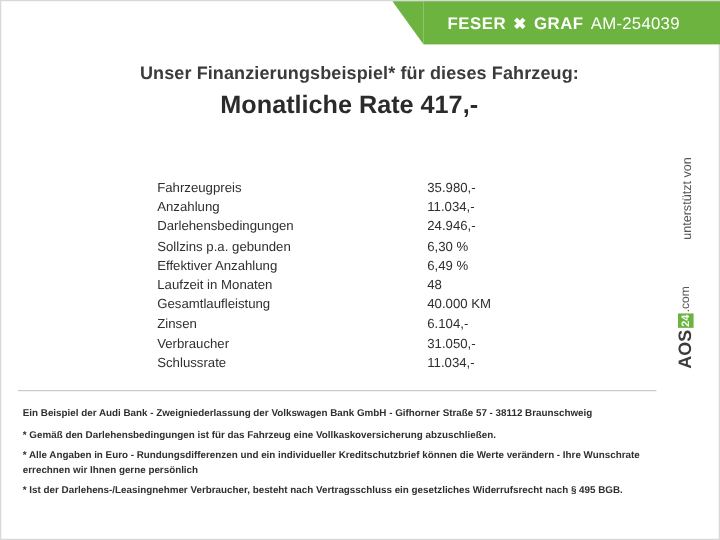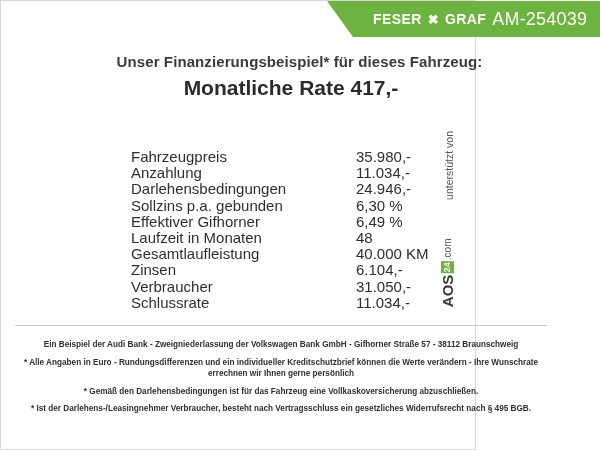--- a/index.html
+++ b/index.html
@@ -10,21 +10,21 @@
     width: 600px;
     height: 450px;
     background: #ffffff;
     font-family: "Liberation Sans", sans-serif;
     color: #2b2b2b;
     overflow: hidden;
     position: relative;
   }
   .page {
     position: relative;
-    width: 476px;
+    width: 600px;
     height: 450px;
     box-sizing: border-box;
     border: 1px solid #d8d8d8;
   }
 
   
   .header {
     position: absolute;
     top: 0;
     left: 0;
@@ -64,21 +64,21 @@
     letter-spacing: 0.4px;
   }
   .brand-mark {
     display: inline-block;
     font-size: 13px;
     line-height: 1;
     transform: translateY(0px);
   }
   .brand-id {
     font-weight: normal;
-    font-size: 18px;
+    font-size: 14px;
     letter-spacing: 0.2px;
   }
 
   
   .title-block {
     position: absolute;
     top: 52px;
     left: 0;
     width: 560px;
     text-align: center;
@@ -97,21 +97,21 @@
     color: #2b2b2b;
     padding-left: 20px;
   }
 
   
   .table {
     position: absolute;
     top: 148px;
     left: 130px;
     width: 330px;
-    font-size: 15px;
+    font-size: 11px;
     color: #2f2f2f;
   }
   .row {
     display: flex;
     line-height: 16.2px;
   }
   .row .label {
     width: 225px;
     white-space: nowrap;
   }
@@ -127,21 +127,20 @@
     width: 532px;
     border-top: 1px solid #c9c9c9;
   }
 
   
   .footnotes {
     position: absolute;
     top: 338px;
     left: 18px;
     width: 524px;
-    text-align: center;
     font-size: 8.2px;
     font-weight: bold;
     color: #2f2f2f;
     line-height: 11.5px;
   }
   .footnotes p {
     margin: 0 0 6px 0;
   }
 
   
@@ -223,21 +222,21 @@
     </div>
     <div class="row">
       <span class="label">Darlehensbedingungen</span>
       <span class="value">24.946,-</span>
     </div>
     <div class="row">
       <span class="label">Sollzins p.a. gebunden</span>
       <span class="value">6,30 %</span>
     </div>
     <div class="row">
-      <span class="label">Effektiver Gifhorner</span>
+      <span class="label">Effektiver Anzahlung</span>
       <span class="value">6,49 %</span>
     </div>
     <div class="row">
       <span class="label">Laufzeit in Monaten</span>
       <span class="value">48</span>
     </div>
     <div class="row">
       <span class="label">Gesamtlaufleistung</span>
       <span class="value">40.000 KM</span>
     </div>
@@ -252,22 +251,22 @@
     <div class="row">
       <span class="label">Schlussrate</span>
       <span class="value">11.034,-</span>
     </div>
   </div>
 
   <div class="divider"></div>
 
   <div class="footnotes">
     <p>Ein Beispiel der Audi Bank - Zweigniederlassung der Volkswagen Bank GmbH - Gifhorner Straße 57 - 38112 Braunschweig</p>
+    <p>* Gemäß den Darlehensbedingungen ist für das Fahrzeug eine Vollkaskoversicherung abzuschließen.</p>
     <p>* Alle Angaben in Euro - Rundungsdifferenzen und ein individueller Kreditschutzbrief können die Werte verändern - Ihre Wunschrate errechnen wir Ihnen gerne persönlich</p>
-    <p>* Gemäß den Darlehensbedingungen ist für das Fahrzeug eine Vollkaskoversicherung abzuschließen.</p>
     <p>* Ist der Darlehens-/Leasingnehmer Verbraucher, besteht nach Vertragsschluss ein gesetzliches Widerrufsrecht nach § 495 BGB.</p>
   </div>
 
   <div class="vertical-credit">
     <span class="vert-text">unterstützt von</span>
     <span class="vert-logo">
       <span>AOS</span>
         <span class="badge">24</span>
         <span class="suffix">.com</span>
     </span>

